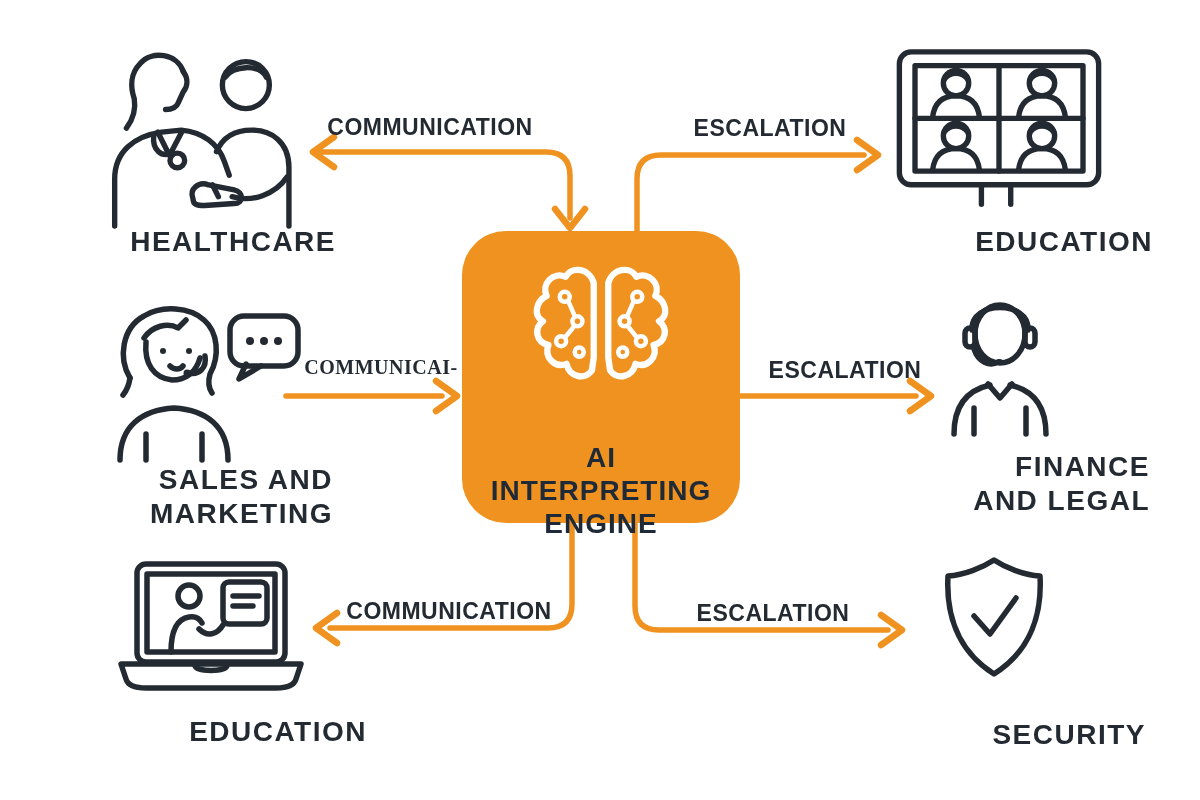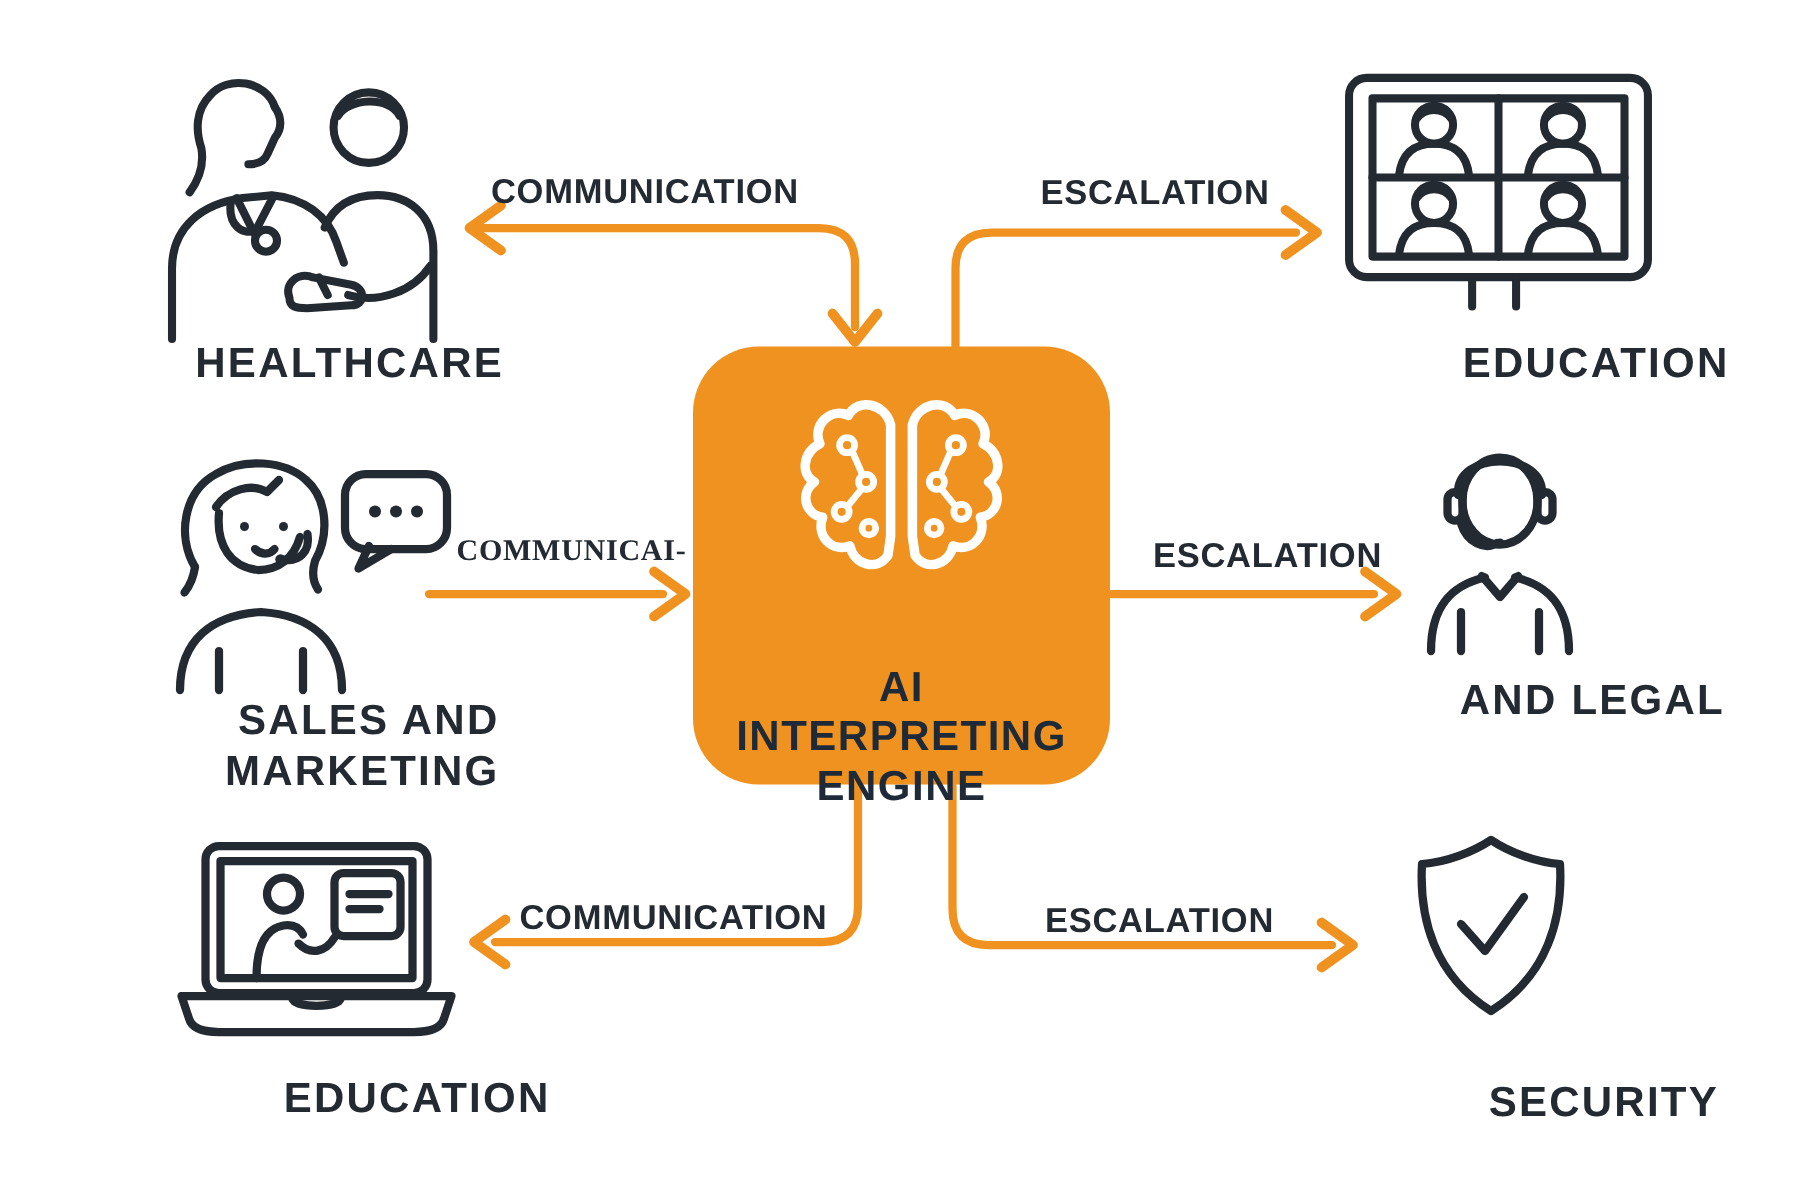--- a/index.html
+++ b/index.html
@@ -167,20 +167,21 @@
     <rect class="icon-stroke" x="81" y="36" width="10" height="19" rx="5"></rect>
     <path class="icon-stroke" d="M 30 57 C 34 70 46 75 54 70"></path>
     <circle class="icon-fill" cx="56" cy="70" r="3"></circle>
     <path class="icon-stroke" d="M 10 142 C 10 112 24 98 46 93"></path>
     <path class="icon-stroke" d="M 44 92 L 56 106 L 68 92"></path>
     <path class="icon-stroke" d="M 66 93 C 88 98 102 112 102 142"></path>
     <path class="icon-stroke" d="M 30 116 L 30 142"></path>
     <path class="icon-stroke" d="M 82 116 L 82 142"></path>
   </svg>
   <div class="node-label" style="left:850px; top:450px; width:300px;">
+    <div>FINANCE</div>
     <div>AND LEGAL</div>
   </div>
 
   <svg style="left:111px; top:562px;" width="200" height="132" viewBox="0 0 200 132">
     <rect class="icon-stroke" x="26" y="2" width="148" height="98" rx="9"></rect>
     <rect class="icon-stroke" x="36" y="12" width="128" height="78"></rect>
     <path class="icon-stroke" d="M 10 102 L 190 102 L 185 117 C 183 124 175 126 165 126 L 35 126 C 25 126 17 124 15 117 Z"></path>
     <path class="icon-stroke" d="M 84 104 C 86 110 114 110 116 104"></path>
     <circle class="icon-stroke" cx="78" cy="34" r="11"></circle>
     <path class="icon-stroke" d="M 60 90 C 60 68 66 57 78 55 C 85 54 89 57 91 61"></path>

